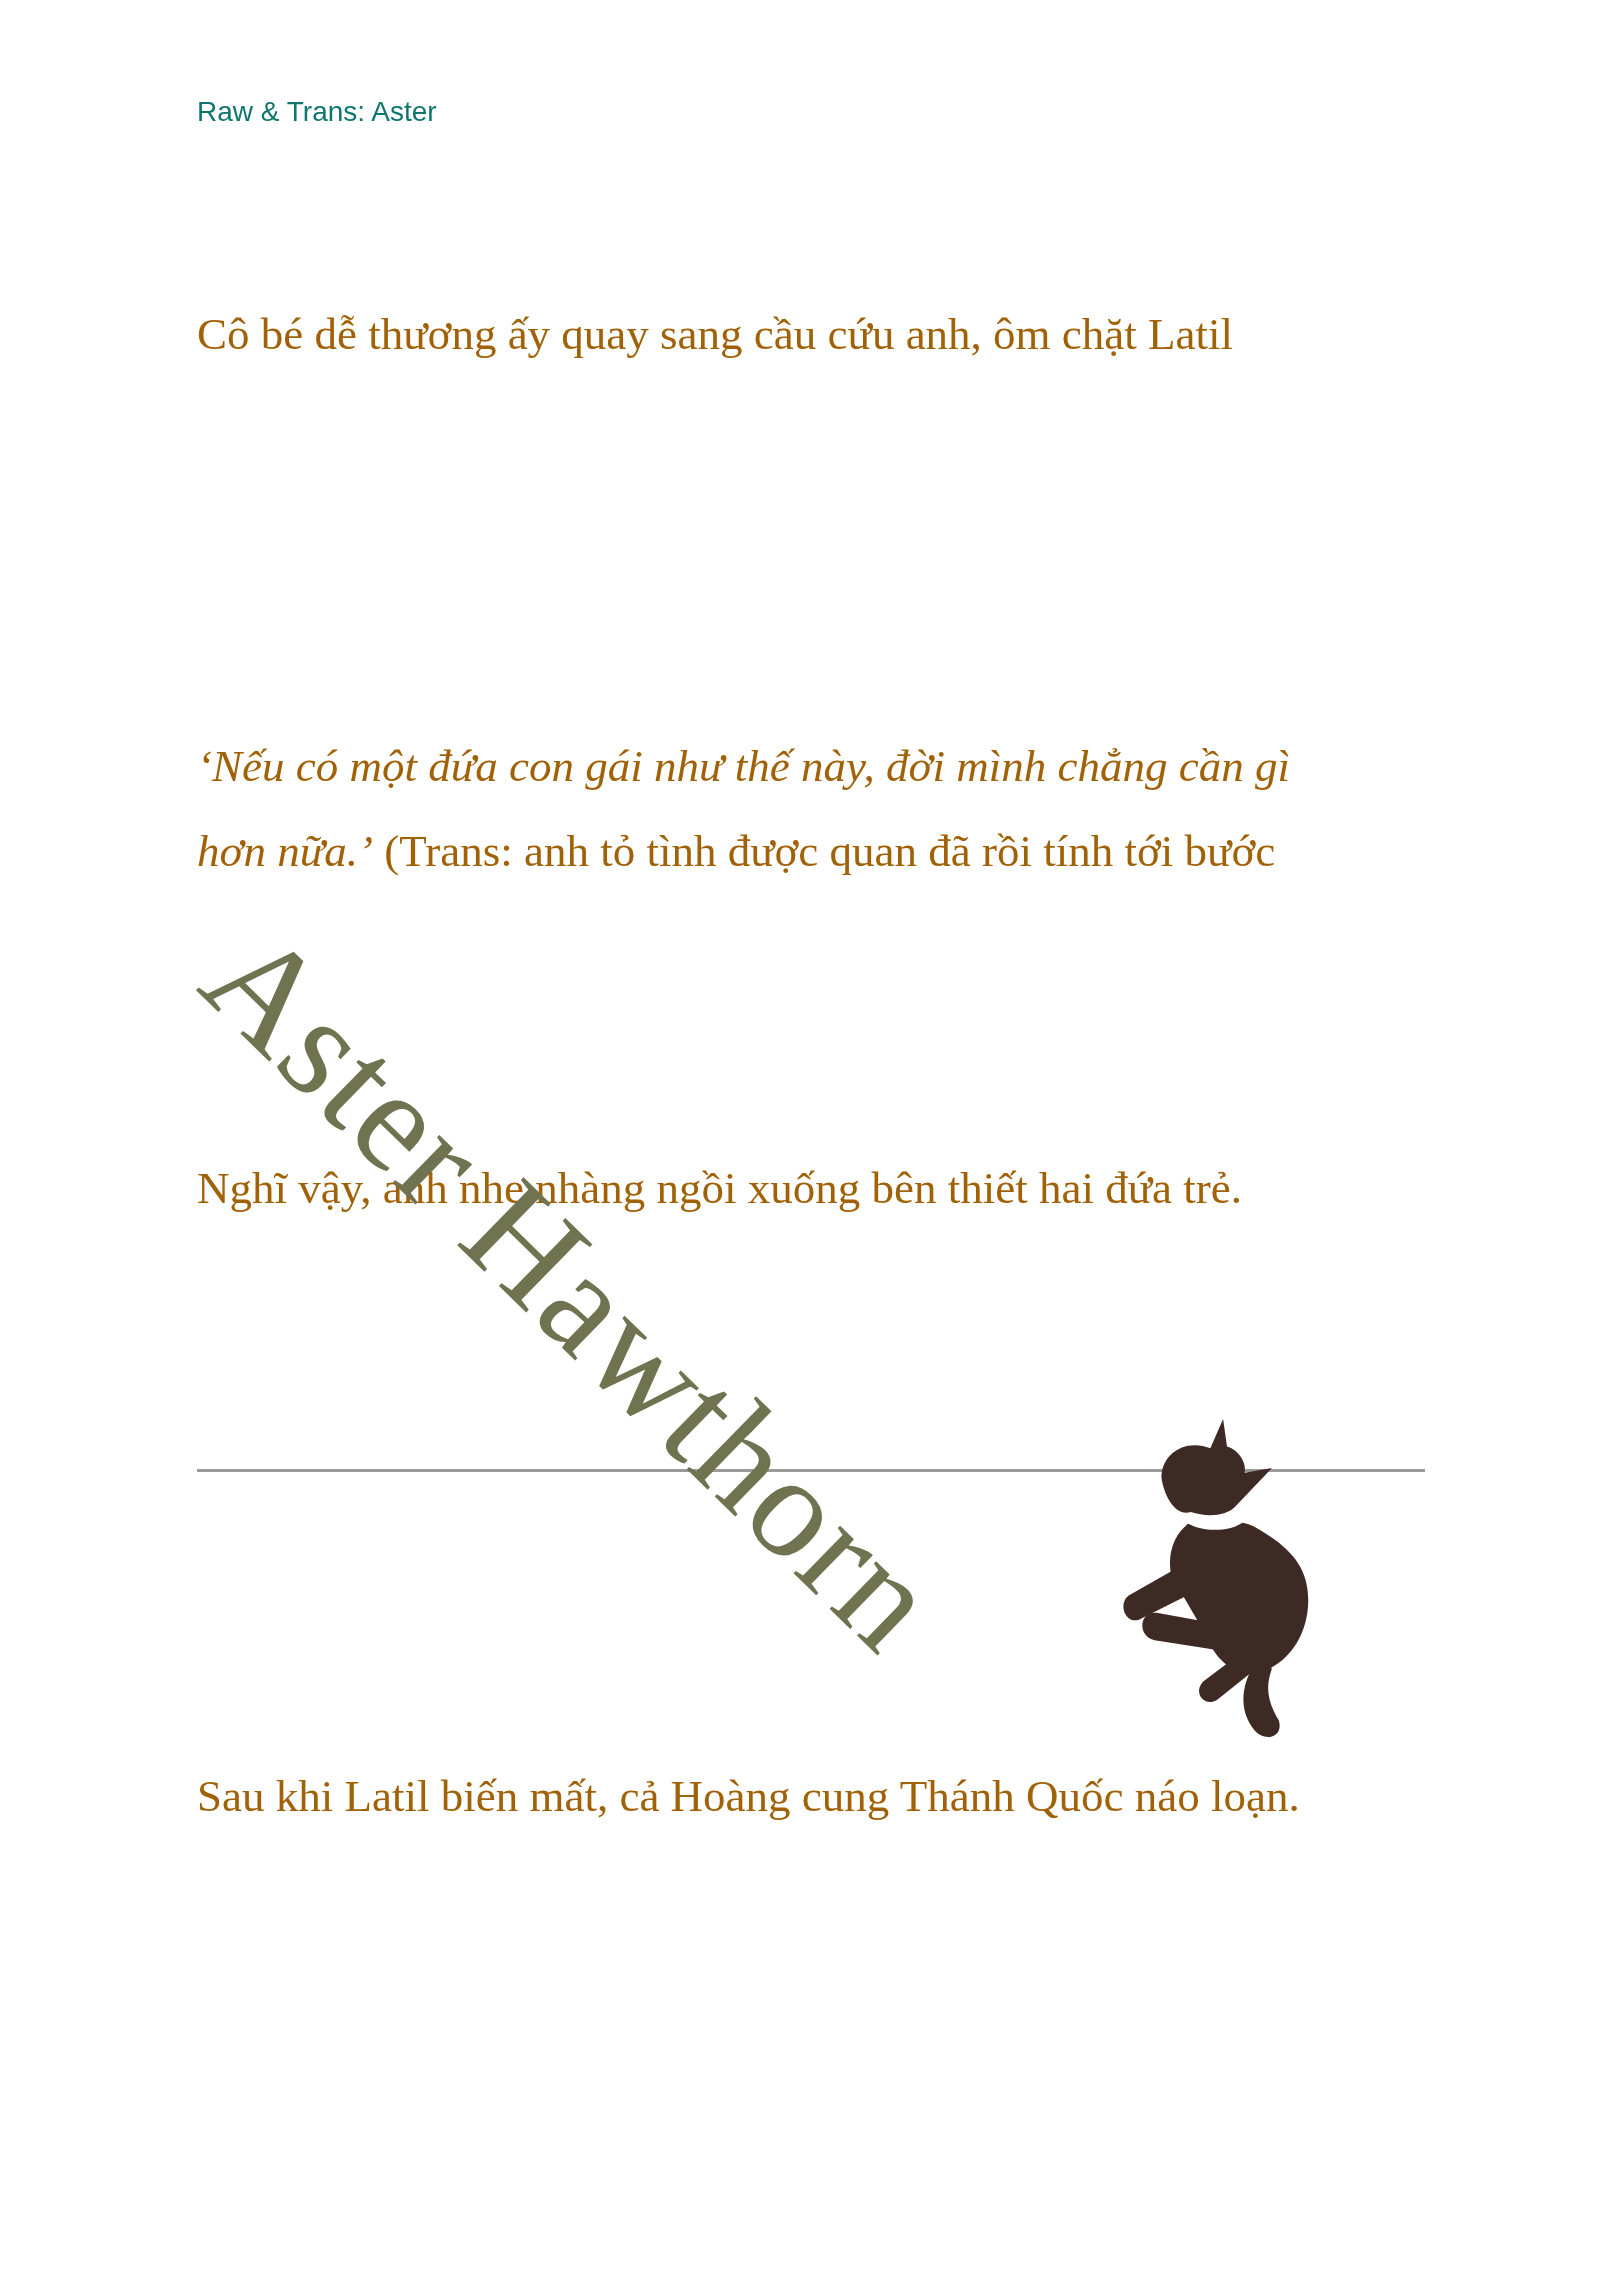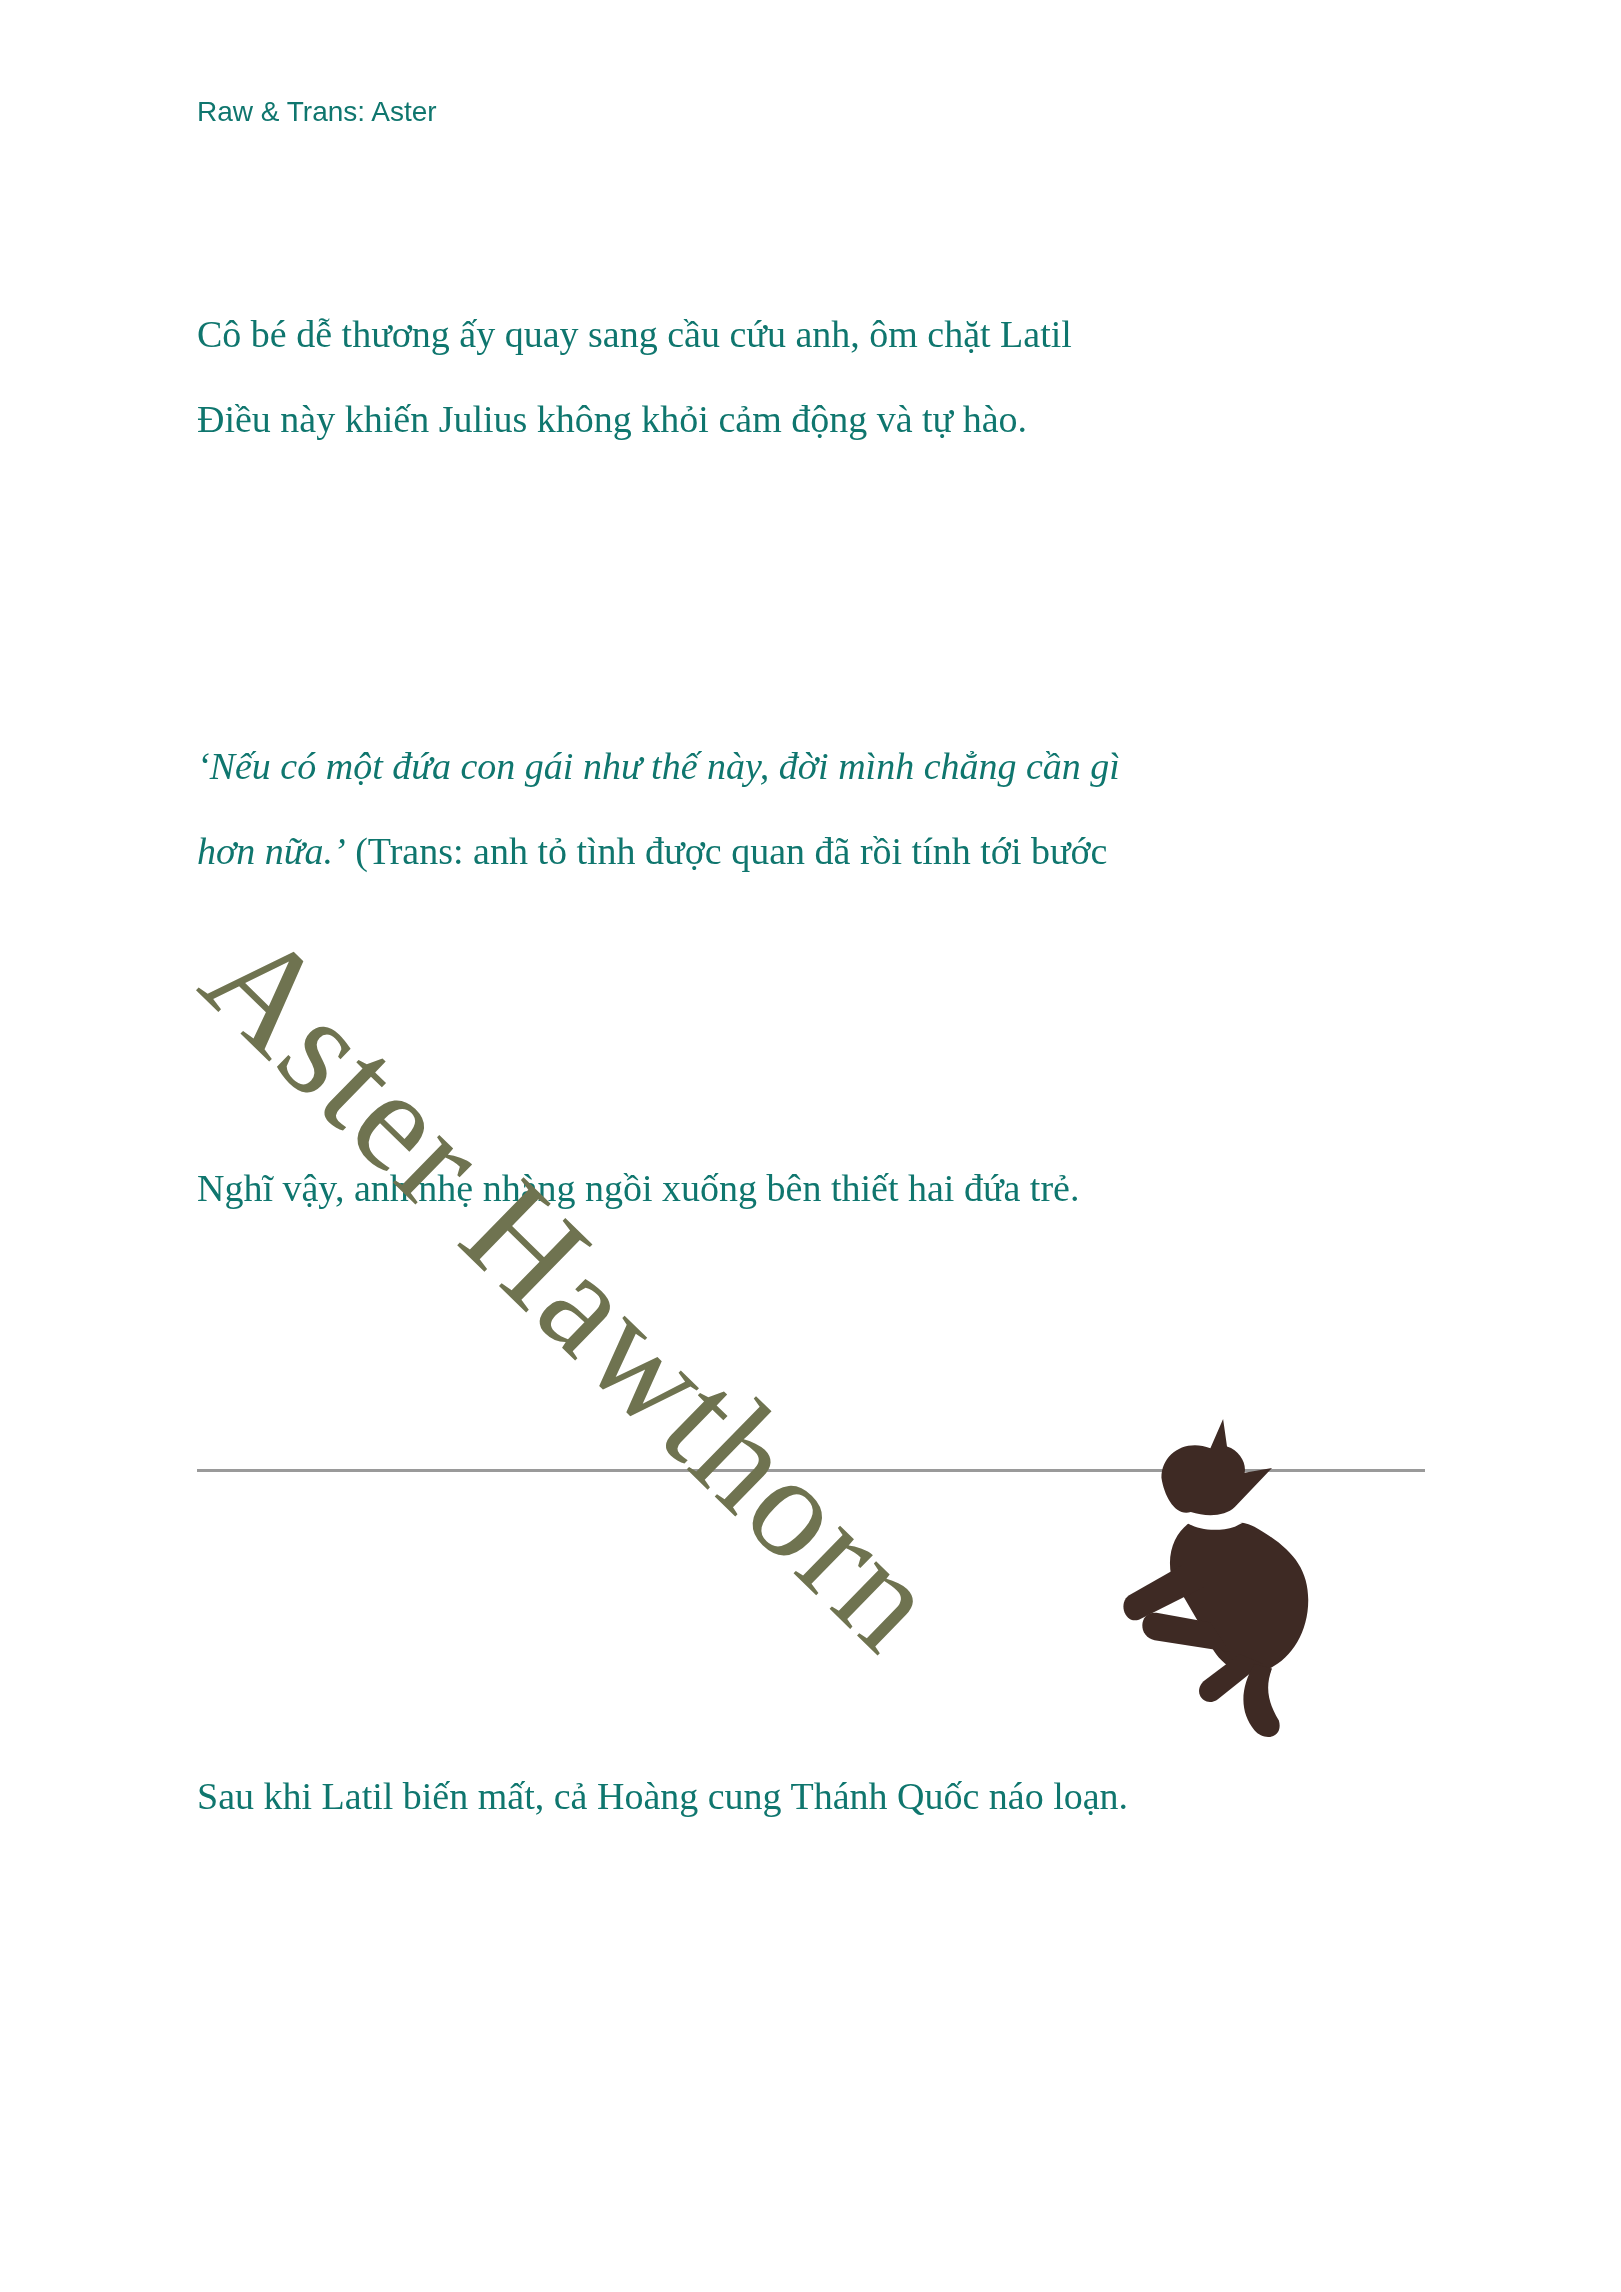--- a/index.html
+++ b/index.html
@@ -27,23 +27,23 @@
       font-family: "Liberation Sans", sans-serif;
       font-size: 28px;
       color: #0f766e;
       white-space: nowrap;
     }
     .para {
       position: absolute;
       left: 197px;
       width: 1274px;
       font-family: "Liberation Serif", serif;
-      font-size: 38px;
+      font-size: 45px;
       line-height: 85px;
-      color: #0f766e;
+      color: #a16207;
       margin: 0;
     }
     .para .line {
       display: block;
       white-space: nowrap;
     }
     .para em {
       font-style: italic;
     }
     #p1 { top: 292px; }
@@ -91,21 +91,20 @@
   </style>
 </head>
 <body>
 
 <div class="page">
 
   <div class="header">Raw &amp; Trans: Aster</div>
 
   <p class="para" id="p1">
     <span class="line">Cô bé dễ thương ấy quay sang cầu cứu anh, ôm chặt Latil</span>
-    <span class="line">Điều này khiến Julius không khỏi cảm động và tự hào.</span>
   </p>
 
   <p class="para" id="p2">
     <span class="line"><em>‘Nếu có một đứa con gái như thế này, đời mình chẳng cần gì</em></span>
     <span class="line"><em>hơn nữa.’</em><span> (Trans: anh tỏ tình được quan đã rồi tính tới bước</span></span>
   </p>
 
   <p class="para" id="p3">
     <span class="line">Nghĩ vậy, anh nhẹ nhàng ngồi xuống bên thiết hai đứa trẻ.</span>
   </p>

